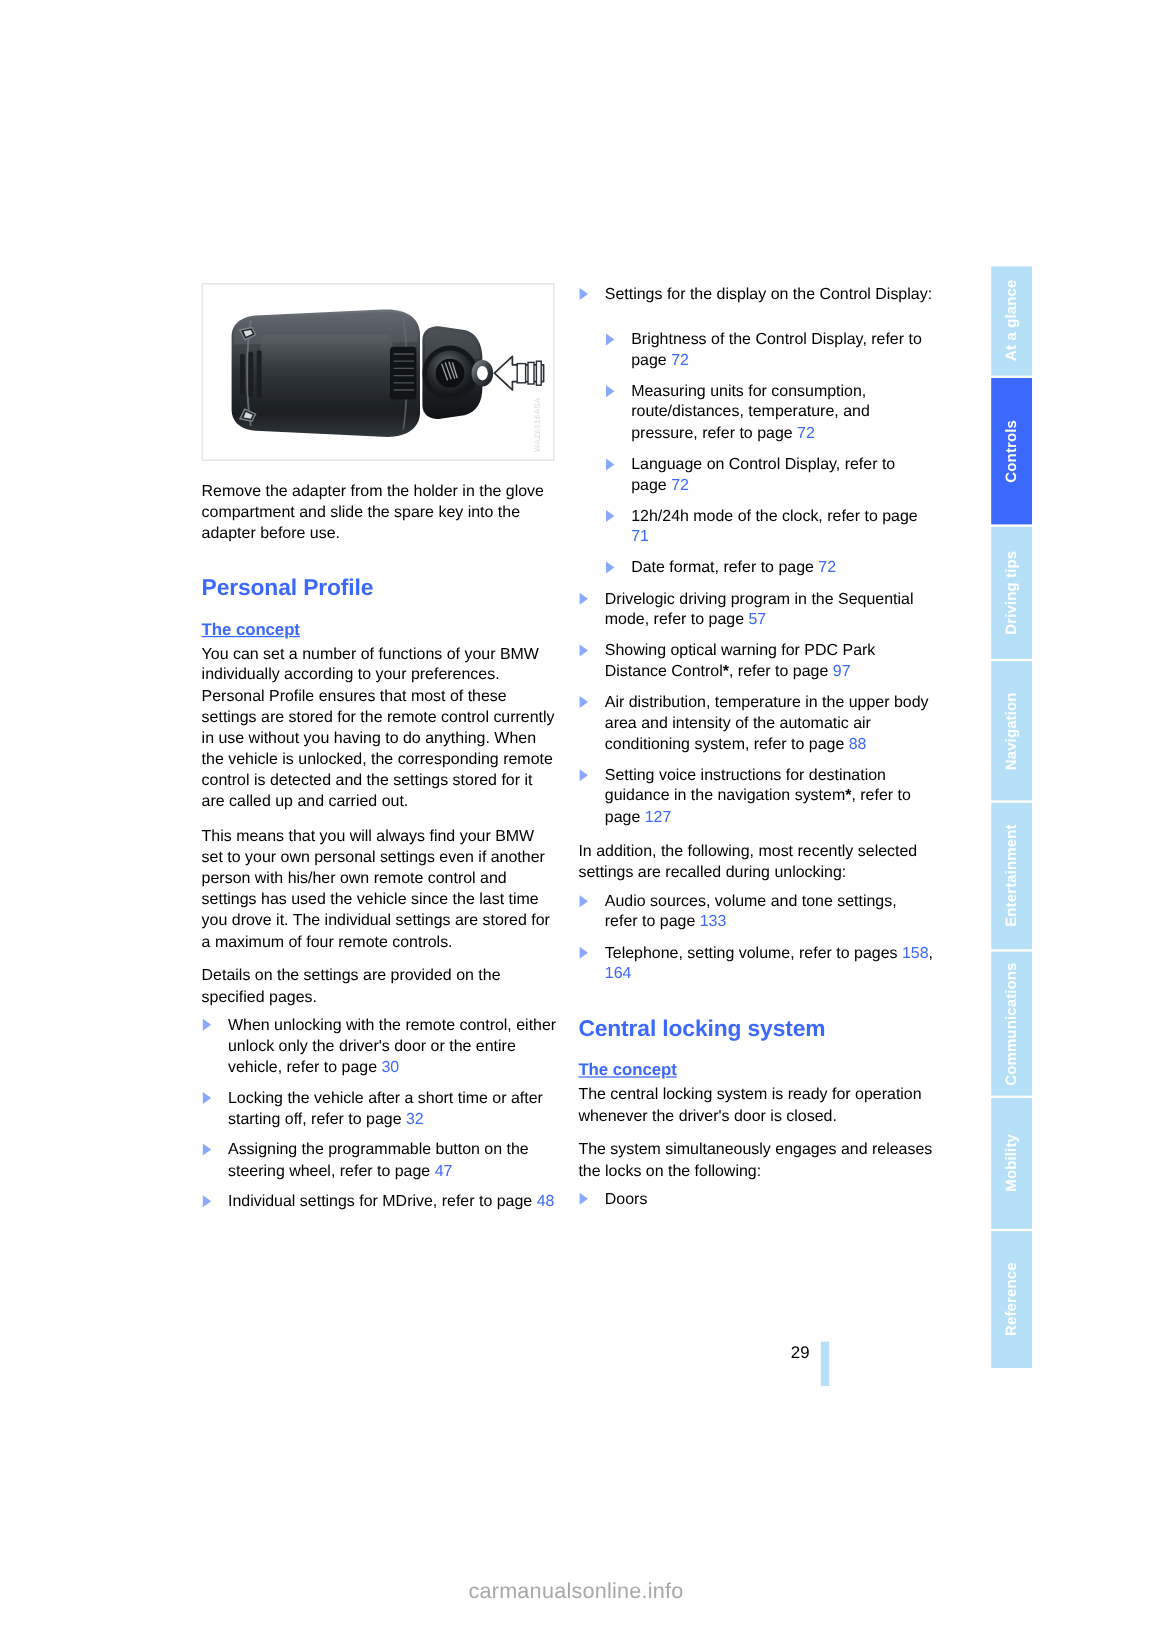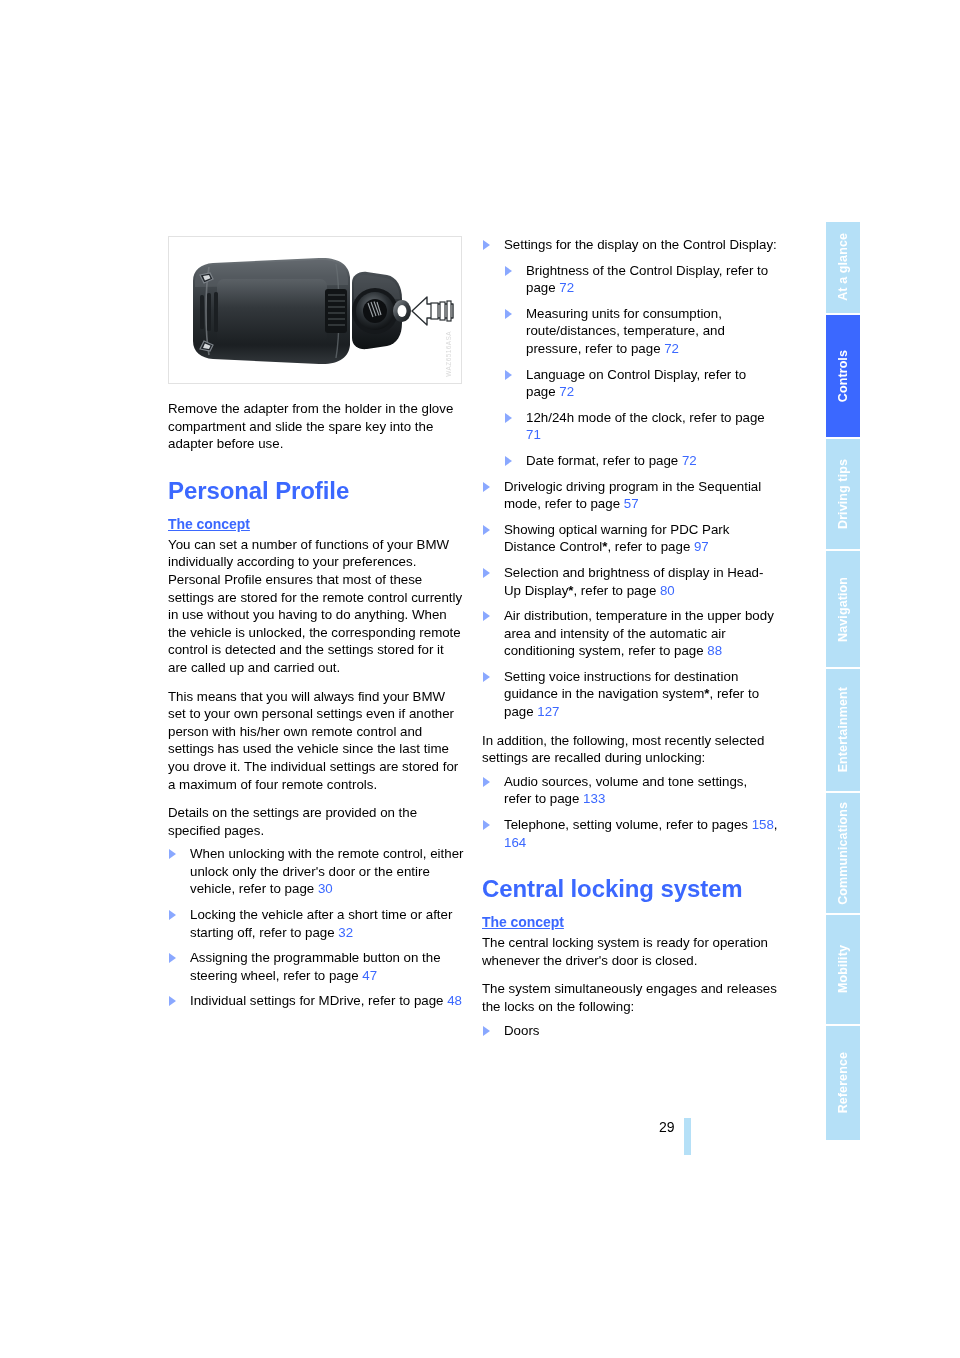--- a/index.html
+++ b/index.html
@@ -73,21 +73,21 @@
     transform: rotate(180deg);
     font-size: 6.5px;
     color: #d9d9d9;
     letter-spacing: 0.4px;
     white-space: nowrap;
   }
 
   
   h1.sec {
     color: #3b68ff;
-    font-size: 24px;
+    font-size: 19px;
     font-weight: bold;
     line-height: 23px;
     margin-top: 26px;
     margin-bottom: 13px;
     letter-spacing: -0.1px;
   }
   h2.sub {
     color: #3b68ff;
     font-size: 14px;
     font-weight: bold;
@@ -109,21 +109,21 @@
   ul.blist > li:last-child { margin-bottom: 0; }
   ul.blist > li > .bullet {
     position: absolute;
     left: 1px; top: 4px;
     width: 0; height: 0;
     border-left: 7px solid #8aa8ff;
     border-top: 5px solid transparent;
     border-bottom: 5px solid transparent;
   }
   ul.blist ul.blist {
-    margin-top: 8px;
+    margin-top: 20px;
     margin-left: 0;
   }
   ul.blist ul.blist > li { padding-left: 22px; }
   .pref { color: #3b68ff; }
   .opt { font-weight: bold; }
 
   
   .pagenum {
     position: absolute;
     left: 659px; top: 1119px;
@@ -305,21 +305,20 @@
             <li><span class="bullet"></span><span>Language on Control Display, refer to page </span><span class="pref">72</span></li>
             <li><span class="bullet"></span><span>12h/24h mode of the clock, refer to page </span><span class="pref">71</span></li>
             <li><span class="bullet"></span><span>Date format, refer to page </span><span class="pref">72</span></li>
           </ul>
       </li>
     </ul>
 
     <ul class="blist" id="more-items-list" style="margin-top:8px">
         <li><span class="bullet"></span><span>Drivelogic driving program in the Sequential mode, refer to page </span><span class="pref">57</span></li>
         <li><span class="bullet"></span><span>Showing optical warning for PDC Park Distance Control</span><span class="opt">*</span><span>, refer to page </span><span class="pref">97</span></li>
-        <li><span class="bullet"></span><span>Selection and brightness of display in Head-Up Display</span><span class="opt">*</span><span>, refer to page </span><span class="pref">80</span></li>
         <li><span class="bullet"></span><span>Air distribution, temperature in the upper body area and intensity of the automatic air conditioning system, refer to page </span><span class="pref">88</span></li>
         <li><span class="bullet"></span><span>Setting voice instructions for destination guidance in the navigation system</span><span class="opt">*</span><span>, refer to page </span><span class="pref">127</span></li>
       </ul>
 
     <p class="body tight" style="margin-top:11px">In addition, the following, most recently selected settings are recalled during unlocking:</p>
 
     <ul class="blist" id="recall-list">
         <li><span class="bullet"></span><span>Audio sources, volume and tone settings, refer to page </span><span class="pref">133</span></li>
         <li><span class="bullet"></span><span>Telephone, setting volume, refer to pages </span><span class="pref">158</span><span>, </span><span class="pref">164</span></li>
       </ul>
@@ -328,14 +327,15 @@
     <h2 class="sub">The concept</h2>
     <p class="body">The central locking system is ready for operation whenever the driver's door is closed.</p>
     <p class="body tight">The system simultaneously engages and releases the locks on the following:</p>
     <ul class="blist" id="locking-list">
         <li><span class="bullet"></span><span>Doors</span></li>
       </ul>
   </div>
 
   <div class="pagenum">29</div>
   <div class="pagenum-bar"></div>
+  <div class="site-watermark">carmanualsonline.info</div>
 
 </div>
 
 </body></html>

